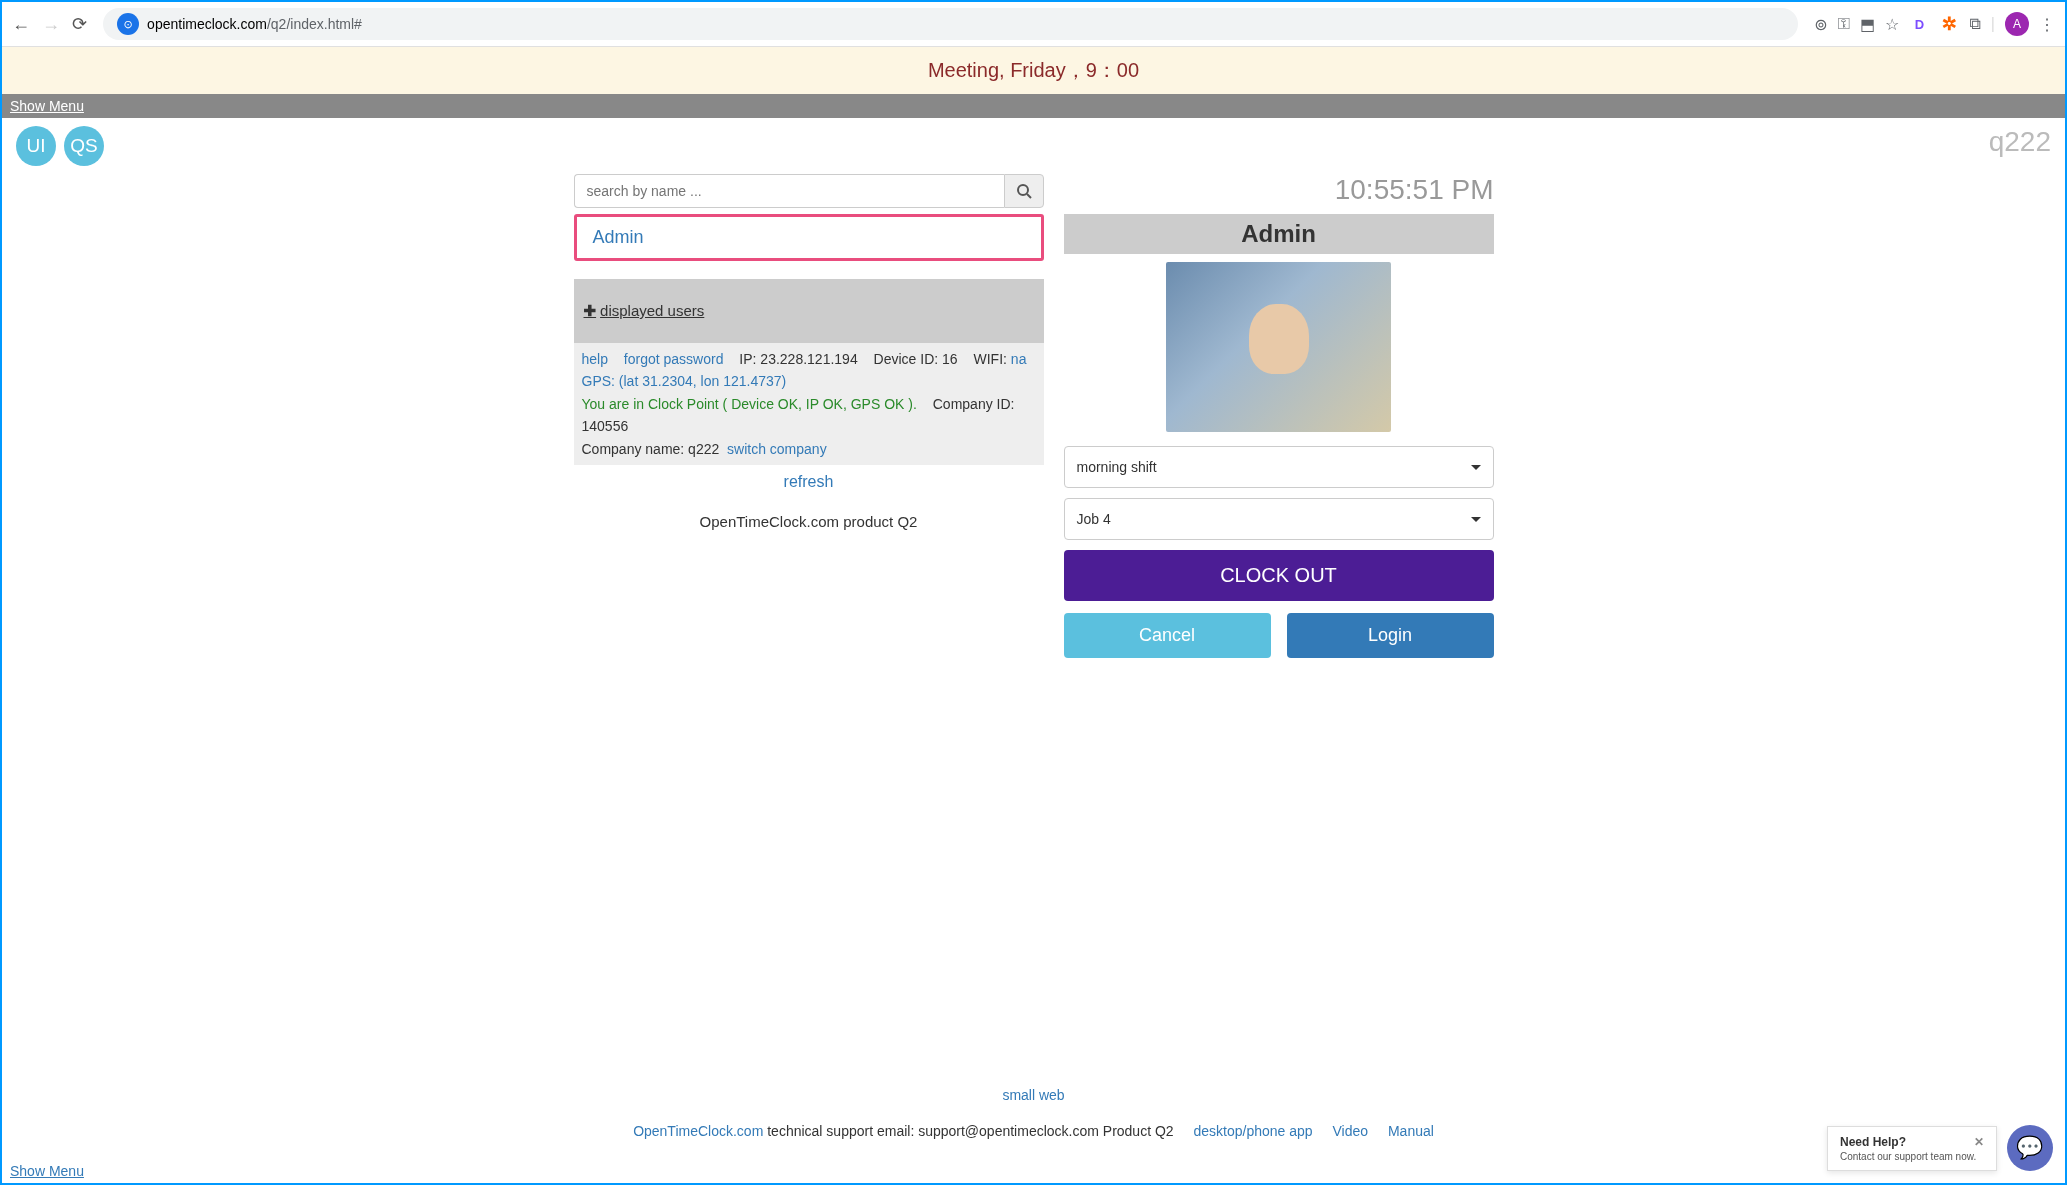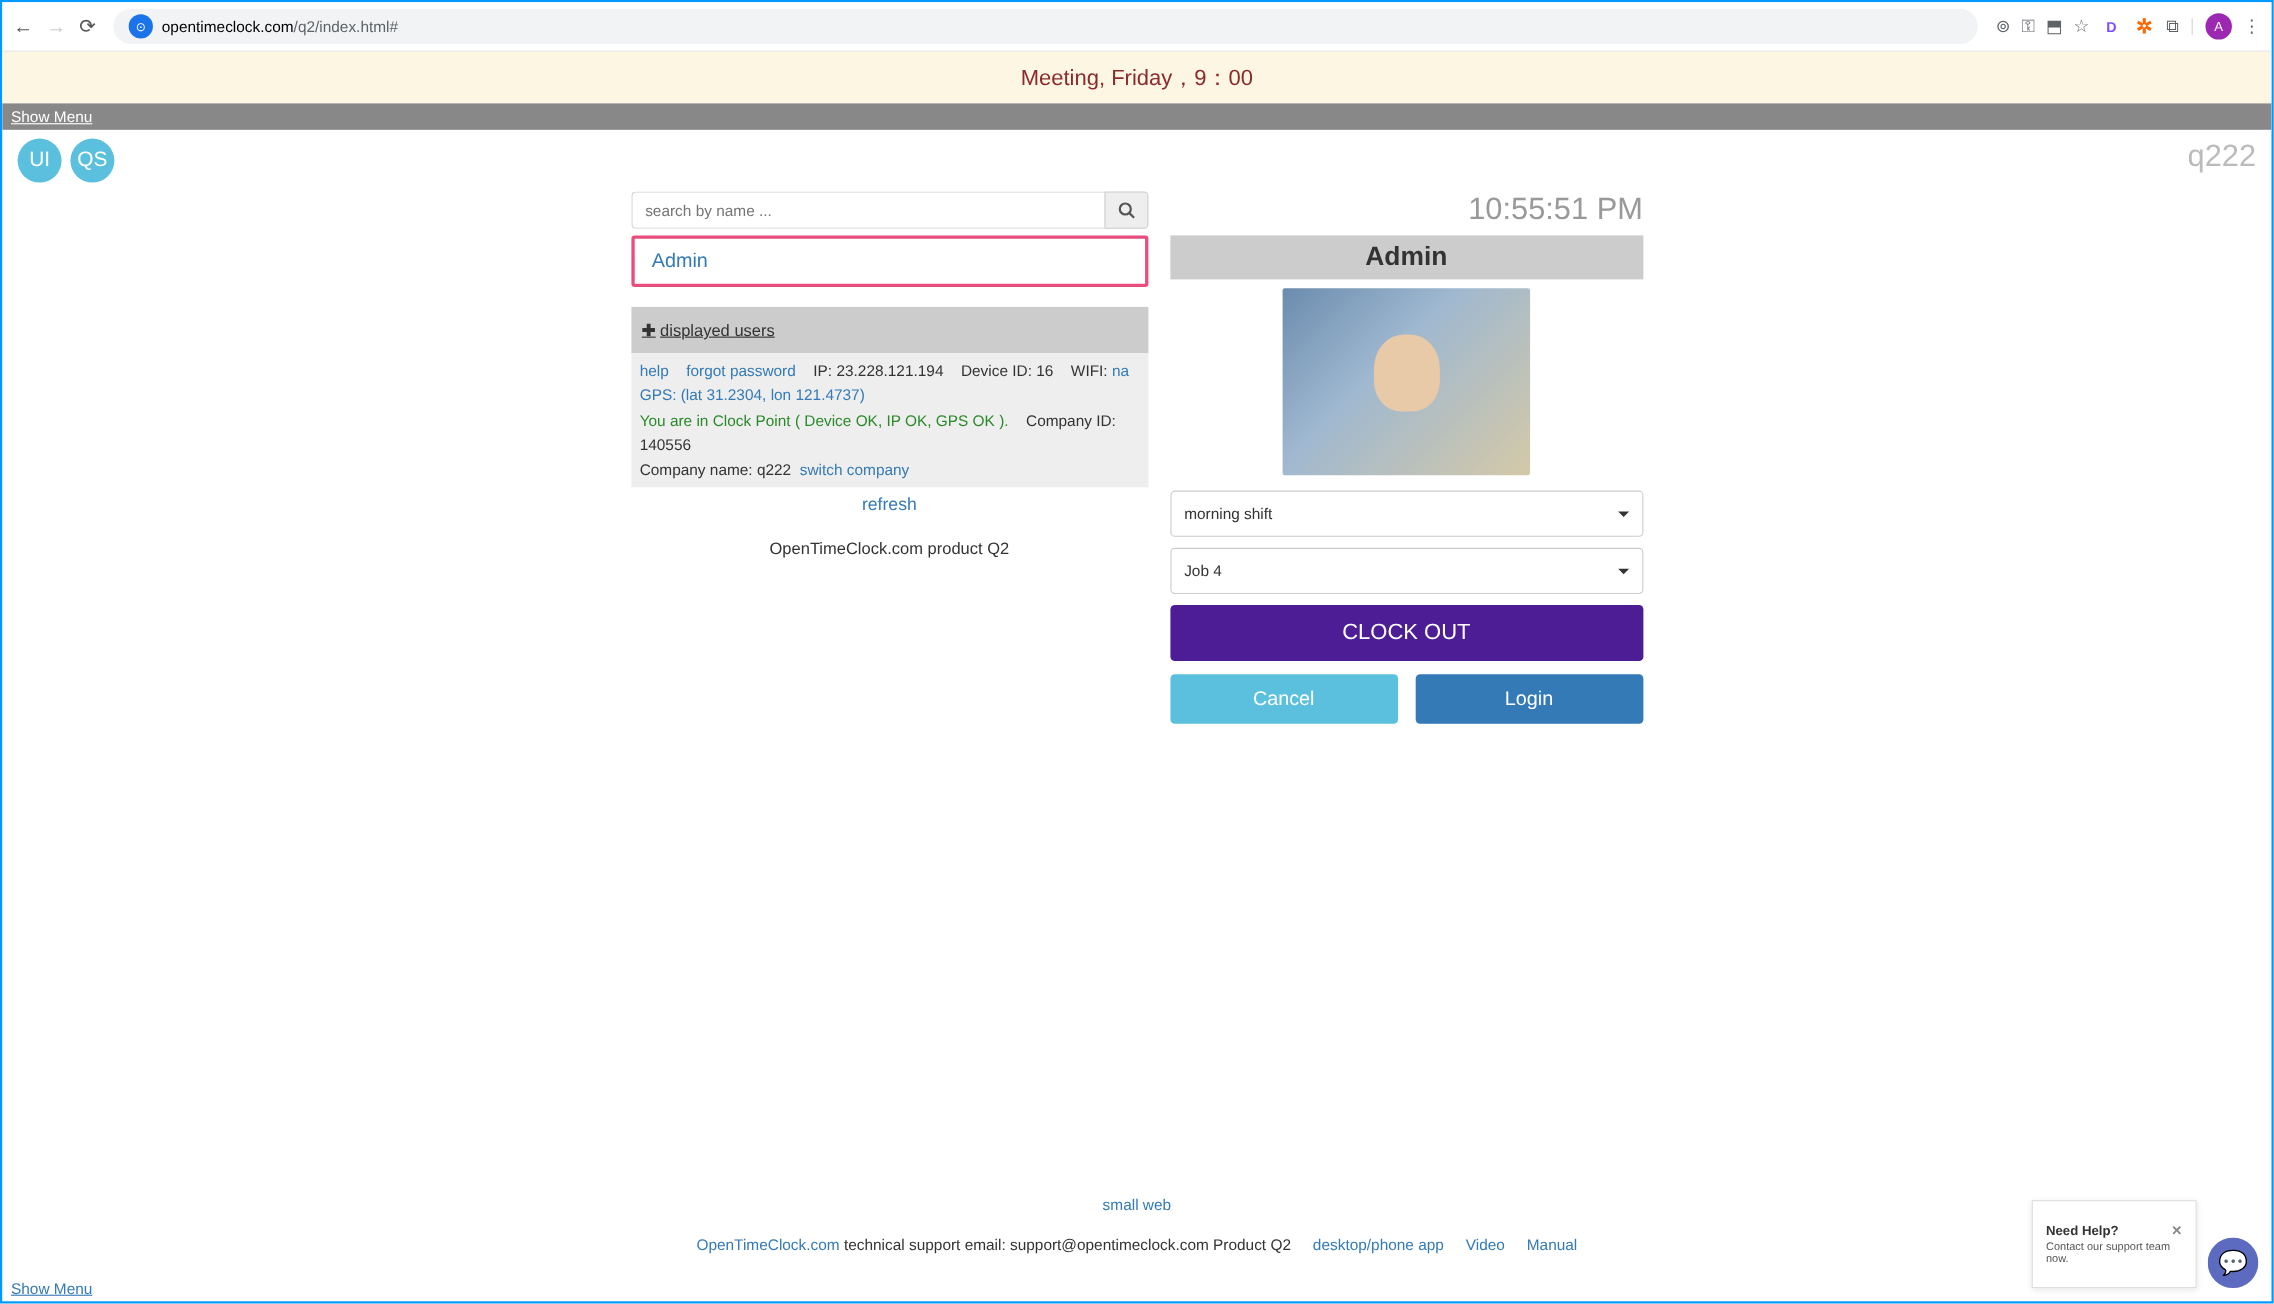--- a/index.html
+++ b/index.html
@@ -45,21 +45,21 @@
     .search-group { display: flex; }
     .search-input { flex: 1; padding: 8px 12px; border: 1px solid #ccc; border-right: none; border-radius: 4px 0 0 4px; font-size: 14px; }
     .search-btn { width: 40px; background: #eee; border: 1px solid #ccc; border-radius: 0 4px 4px 0; cursor: pointer; display:flex; align-items:center; justify-content:center; }
     
     
     .user-list { border: 3px solid #e94d7e; margin-top: 6px; background: #fff; border-radius: 3px; }
     .user-list-item { padding: 10px 16px; color: #337ab7; font-size: 18px; cursor: pointer; border-bottom: 1px solid #eee; }
     .user-list-item:last-child { border-bottom: none; }
     
     
-    .displayed-bar { background: #ccc; padding: 12px 10px; margin-top: 18px; }
+    .displayed-bar { background: #ccc; padding: 23px 10px; margin-top: 18px; }
     .displayed-bar span { text-decoration: underline; cursor: pointer; font-size: 15px; }
     .plus-icon { font-weight: bold; margin-right: 4px; }
     
     
     .info-block { background: #eee; padding: 5px 8px; font-size: 14px; line-height: 1.6; }
     .info-block a, .link { color: #337ab7; cursor: pointer; }
     .info-block .green { color: #2a8a2a; }
     .info-block .sep { margin: 0 6px; }
     .refresh-link { text-align: center; margin-top: 8px; }
     .refresh-link a { color: #337ab7; font-size: 16px; text-decoration: none; }
@@ -83,21 +83,21 @@
     .btn-login { background: #337ab7; }
     
     
     .footer-area { text-align: center; margin-top: 50px; padding: 10px 20px 20px; }
     .footer-area a { color: #337ab7; text-decoration: none; }
     .small-web { margin-bottom: 20px; font-size: 14px; }
     .footer-line { font-size: 14px; }
     .footer-line .sep { margin: 0 8px; }
     
     
-    .help-widget { position: fixed; right: 70px; bottom: 14px; background: #fff; border: 1px solid #ddd; padding: 20px 12px; box-shadow: 0 2px 6px rgba(0,0,0,0.1); width: 150px; }
+    .help-widget { position: fixed; right: 70px; bottom: 14px; background: #fff; border: 1px solid #ddd; padding: 8px 12px; box-shadow: 0 2px 6px rgba(0,0,0,0.1); width: 170px; }
     .help-widget .title { font-weight: bold; font-size: 12px; display:flex; justify-content:space-between; }
     .help-widget .close { cursor:pointer; color:#888; }
     .help-widget .sub { font-size: 10px; color: #555; margin-top: 2px; }
     .chat-bubble { position: fixed; right: 14px; bottom: 14px; width: 46px; height: 46px; border-radius: 50%; background: #5c6bc0; display:flex; align-items:center; justify-content:center; color:#fff; font-size:22px; cursor:pointer; }
     
     .flex-spacer { flex: 1; }
   </style>
 </head>
 <body>
 

